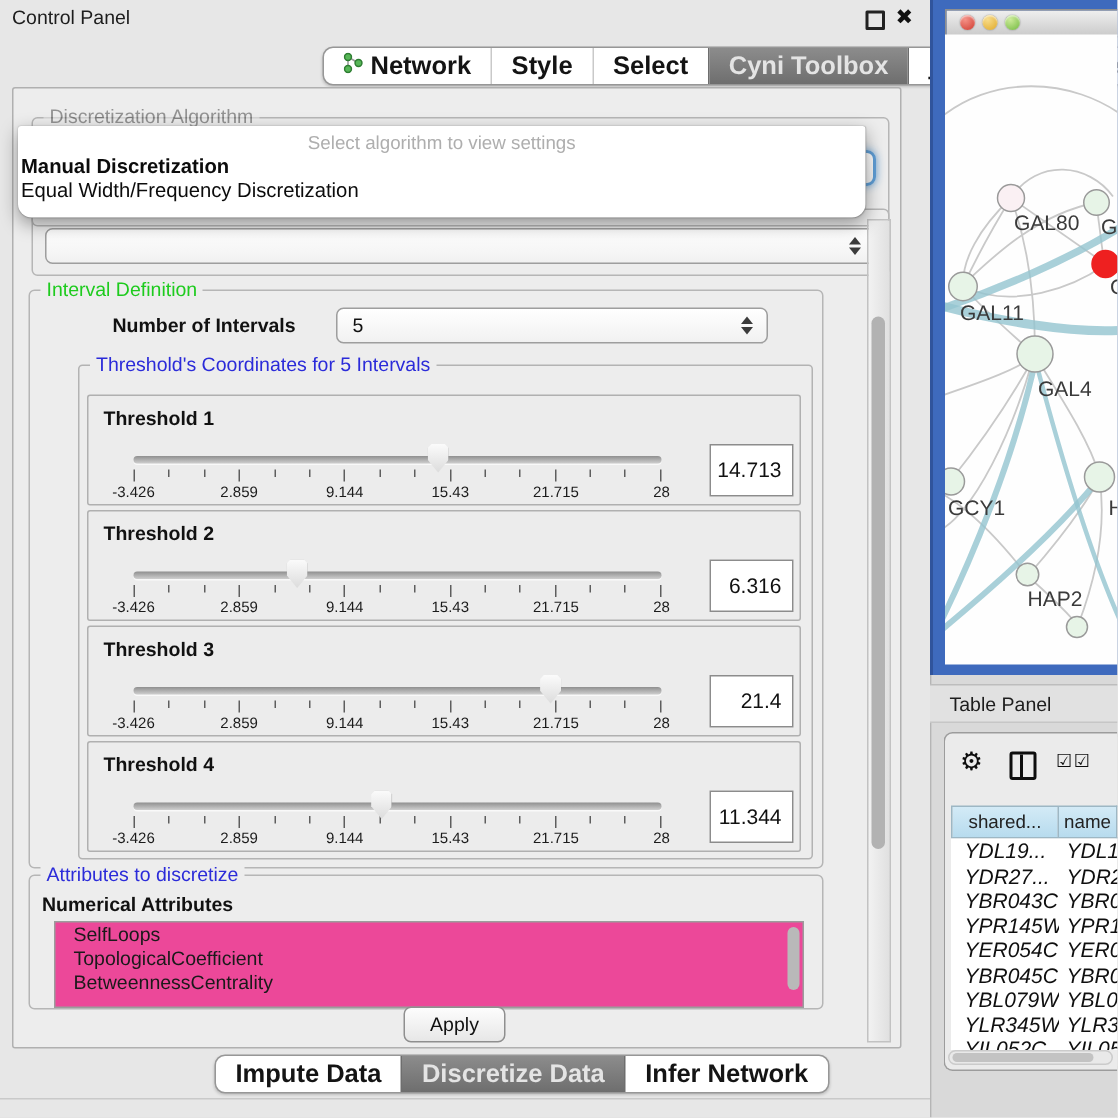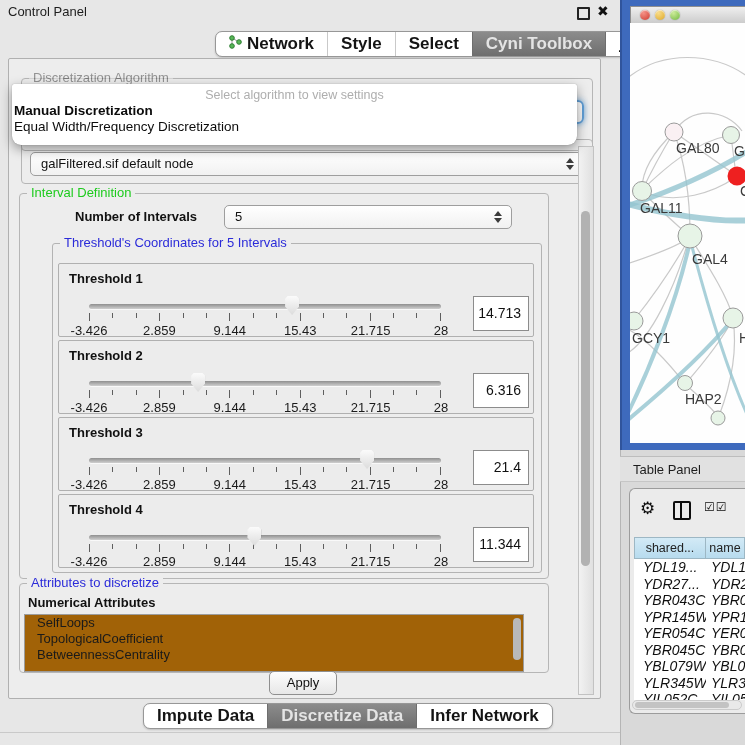--- a/index.html
+++ b/index.html
@@ -58,26 +58,26 @@
 
   .thr-row{position:absolute;left:5px;width:476px;height:74px;border:1px solid #b0b0b0;background:#ececec;border-radius:2px;box-sizing:border-box;text-decoration:underline;}
   .thr-label{position:absolute;left:10px;top:7px;font-size:13px;font-weight:bold;color:#111;}
   .slider{position:absolute;left:30px;top:26px;width:352px;height:46px;}
   .track{position:absolute;left:0;right:0;top:14px;height:5px;border-radius:3px;background:linear-gradient(#8f8f8f,#cfcfcf);box-shadow:0 1px 0 rgba(255,255,255,.7);}
   .thumb{position:absolute;top:6px;width:14px;height:19px;background:linear-gradient(#fbfbfb,#dcdcdc);clip-path:polygon(18% 0,82% 0,100% 14%,100% 55%,50% 100%,0 55%,0 14%);filter:drop-shadow(0 0 1px #777);}
   .ticks{position:absolute;left:0;right:0;top:23px;height:9px;display:flex;justify-content:space-between;align-items:flex-start;}
   .tick{width:1px;height:5px;background:#5e5e5e;}
   .tick.major{height:8px;}
   .tlabels{position:absolute;left:0;right:0;top:33px;height:12px;}
-  .tlabel{position:absolute;transform:translateX(-50%);font-size:13px;color:#1b1b1b;white-space:nowrap;text-align:center;}
+  .tlabel{position:absolute;transform:translateX(-50%);font-size:10px;color:#1b1b1b;white-space:nowrap;text-align:center;}
   .valuebox{position:absolute;right:4px;top:32px;width:56px;height:35px;background:#fff;border:1px solid #8c8c8c;box-sizing:border-box;font-size:14px;color:#111;text-align:right;line-height:33px;padding-right:7px;}
 
   
   .attr-subtitle{position:absolute;left:8px;top:11px;font-size:13px;font-weight:bold;color:#111;}
-  .attr-list{position:absolute;left:4px;top:30px;width:498px;height:56px;background:#a16207;border:1px solid #9c9c9c;overflow:hidden;}
+  .attr-list{position:absolute;left:16px;top:30px;width:498px;height:56px;background:#ec4899;border:1px solid #9c9c9c;overflow:hidden;}
   .attr-item{font-size:13px;color:#1a1a1a;line-height:16px;padding-left:12px;white-space:nowrap;}
   .attr-scroll{position:absolute;right:2px;top:3px;width:8px;height:42px;background:#b9b9b9;border-radius:4px;}
 
   .apply-btn{position:absolute;left:260px;top:612px;width:66px;height:22px;background:linear-gradient(#fdfdfd,#e7e7e7);border:1px solid #8f8f8f;border-radius:5px;font-size:13px;color:#111;text-align:center;line-height:21px;}
 
   
   .v-scroll{position:absolute;left:569px;top:87px;width:16px;height:549px;background:linear-gradient(to right,#f2f2f2,#e0e0e0);border:1px solid #c2c2c2;box-sizing:border-box;}
   .v-thumb{position:absolute;left:2px;top:64px;width:9px;height:355px;background:#b2b2b2;border-radius:5px;}
 
   
@@ -149,21 +149,20 @@
         <span class="spin">
             <i class="up"></i>
             <i class="down"></i>
           </span>
       </div>
     </div>
 
     <div class="groupbox" id="grp-tabledata">
       <div class="gtitle gt-dark">Table Data</div>
       <div class="combo" id="combo-tabledata">
-        <span>galFiltered.sif default node</span>
         <span class="spin">
             <i class="up"></i>
             <i class="down"></i>
           </span>
       </div>
     </div>
 
     <div class="groupbox" id="grp-interval">
       <div class="gtitle gt-green">Interval Definition</div>
       <div class="num-label">Number of Intervals</div>

